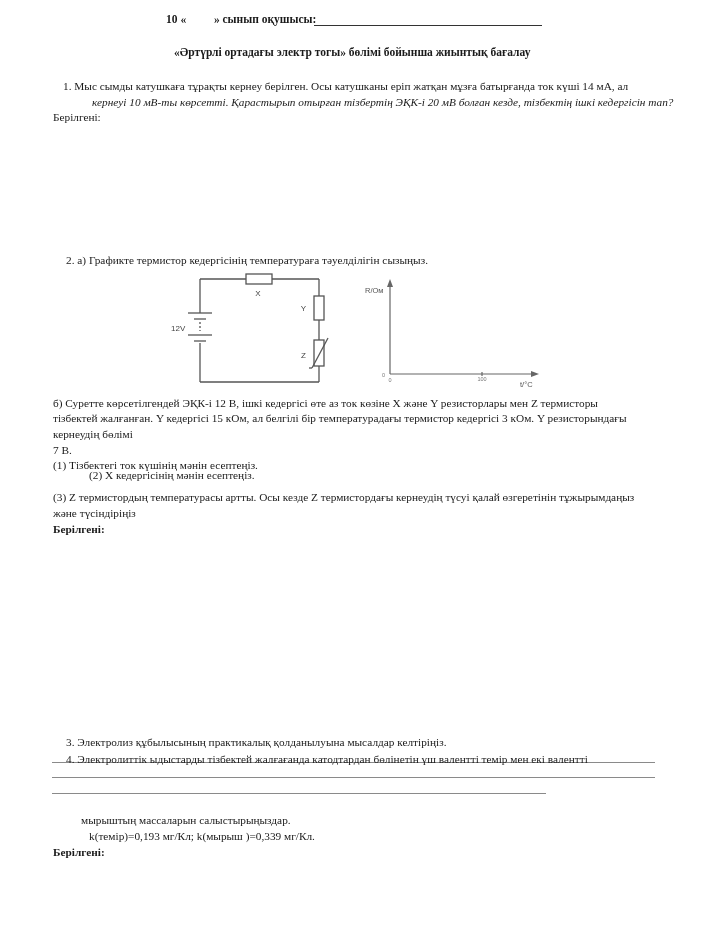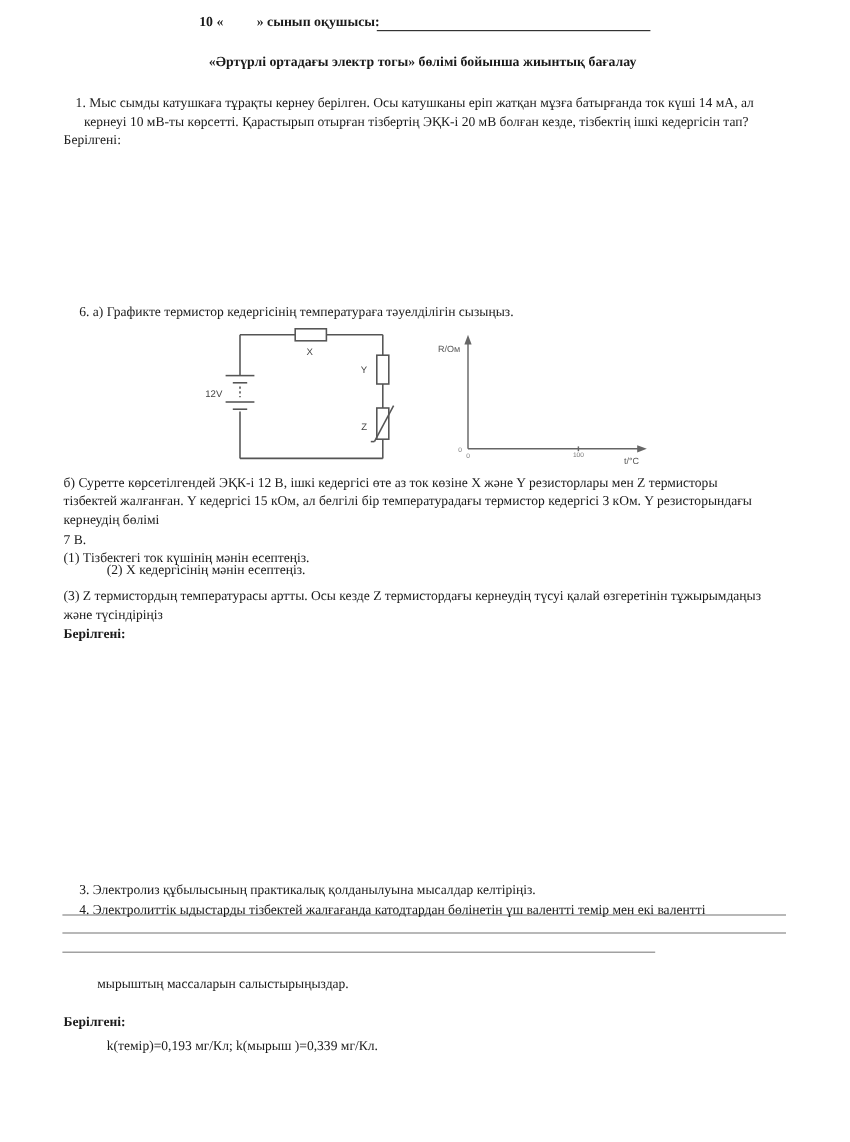--- a/index.html
+++ b/index.html
@@ -21,25 +21,25 @@
 <div class="abs bold hdr" style="left:166px; top:12px;">
   <span>10 «</span>
   <span style="display:inline-block; width:22px;"></span>
   <span>» сынып оқушысы:</span>
 </div>
 <div class="fill-line" style="left:314px; top:25px; width:228px;"></div>
 
 <div class="abs bold hdr" style="left:174px; top:45px;">«Әртүрлі ортадағы электр тогы» бөлімі бойынша жиынтық бағалау</div>
 
 <div class="abs" style="left:63px; top:79px;">1. Мыс сымды катушкаға тұрақты кернеу берілген. Осы катушканы еріп жатқан мұзға батырғанда ток күші 14 мА, ал</div>
-<div class="abs" style="left:70px; top:95px;">кернеуі 10 мВ-ты көрсетті. Қарастырып отырған тізбертің ЭҚК-і 20 мВ болған кезде, тізбектің ішкі кедергісін тап?</div>
+<div class="abs" style="left:92px; top:95px;font-style:italic;">кернеуі 10 мВ-ты көрсетті. Қарастырып отырған тізбертің ЭҚК-і 20 мВ болған кезде, тізбектің ішкі кедергісін тап?</div>
 <div class="abs" style="left:53px; top:110px;">Берілгені:</div>
 <div style="position:absolute; left:53px; top:128px; width:600px; height:115px;"></div>
 
-<div class="abs" style="left:66px; top:253px;">6. а) Графикте термистор кедергісінің температураға тәуелділігін сызыңыз.</div>
+<div class="abs" style="left:66px; top:253px;">2. а) Графикте термистор кедергісінің температураға тәуелділігін сызыңыз.</div>
 
 <svg style="position:absolute; left:160px; top:265px;" width="180" height="125" viewBox="0 0 180 125">
   <g stroke="#555" stroke-width="1.3" fill="none">
 
     <line x1="40" y1="14" x2="86" y2="14"></line>
     <line x1="112" y1="14" x2="159" y2="14"></line>
 
     <rect x="86" y="9" width="26" height="10"></rect>
 
     <line x1="159" y1="14" x2="159" y2="31"></line>
@@ -95,15 +95,15 @@
 <div class="abs bold" style="left:53px; top:522px;">Берілгені:</div>
 <div style="position:absolute; left:53px; top:540px; width:600px; height:185px;"></div>
 
 <div class="abs" style="left:66px; top:735px;">3. Электролиз құбылысының практикалық қолданылуына мысалдар келтіріңіз.</div>
 <div class="answer-line" style="left:52px; top:762px; width:603px;"></div>
 <div class="answer-line" style="left:52px; top:777px; width:603px;"></div>
 <div class="answer-line" style="left:52px; top:793px; width:494px;"></div>
 
 <div class="abs" style="left:66px; top:752px;">4. Электролиттік ыдыстарды тізбектей жалғағанда катодтардан бөлінетін үш валентті темір мен екі валентті</div>
 <div class="abs" style="left:81px; top:813px;">мырыштың массаларын салыстырыңыздар.</div>
-<div class="abs" style="left:89px; top:829px;margin-top:36px;">k(темір)=0,193 мг/Кл; k(мырыш )=0,339 мг/Кл.</div>
+<div class="abs" style="left:89px; top:829px;">k(темір)=0,193 мг/Кл; k(мырыш )=0,339 мг/Кл.</div>
 <div class="abs bold" style="left:53px; top:845px;">Берілгені:</div>
 <div style="position:absolute; left:53px; top:863px; width:600px; height:80px;"></div>
 
 </body></html>

